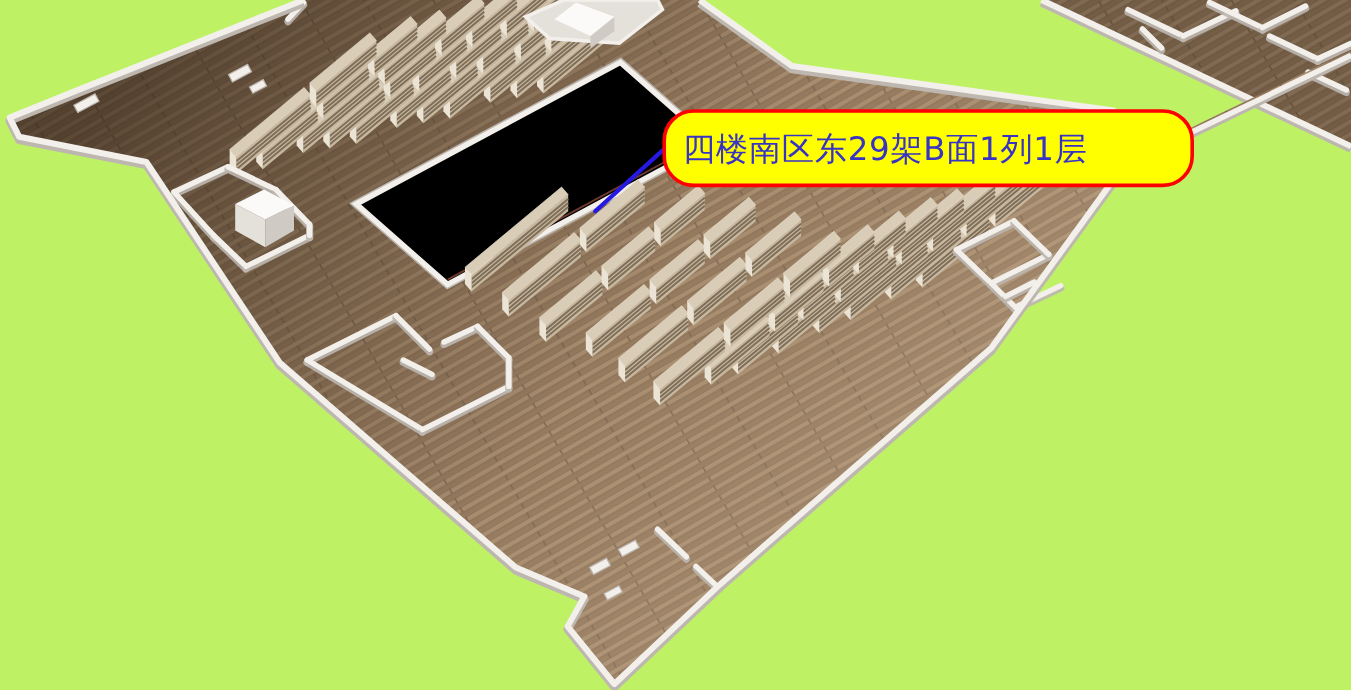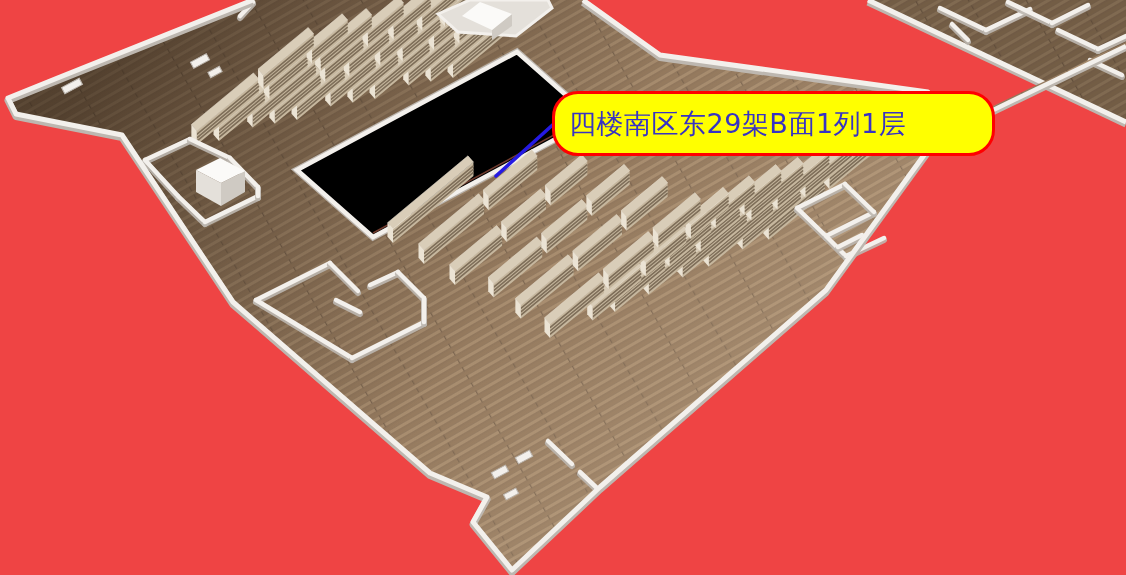--- a/index.html
+++ b/index.html
@@ -1,16 +1,16 @@
 <!DOCTYPE html>
 <html><head>
 <meta charset="utf-8">
 <style>
   html,body{margin:0;padding:0;background:#000;}
-  #stage{position:relative;width:1126px;height:575px;background:#ef4444;overflow:hidden;
+  #stage{position:relative;width:1126px;height:575px;background:#bef264;overflow:hidden;
          font-family:"DejaVu Sans","Liberation Sans",sans-serif;}
   #map3d{position:absolute;left:0;top:0;}
   #loc-tooltip{position:absolute;box-sizing:border-box;display:flex;align-items:center;
          border-style:solid;border-width:3px;border-radius:26px;padding-left:14px;
          font-size:27px;letter-spacing:0.5px;white-space:nowrap;overflow:hidden;}
 </style>
 </head>
 <body>
 
 <div id="stage">

